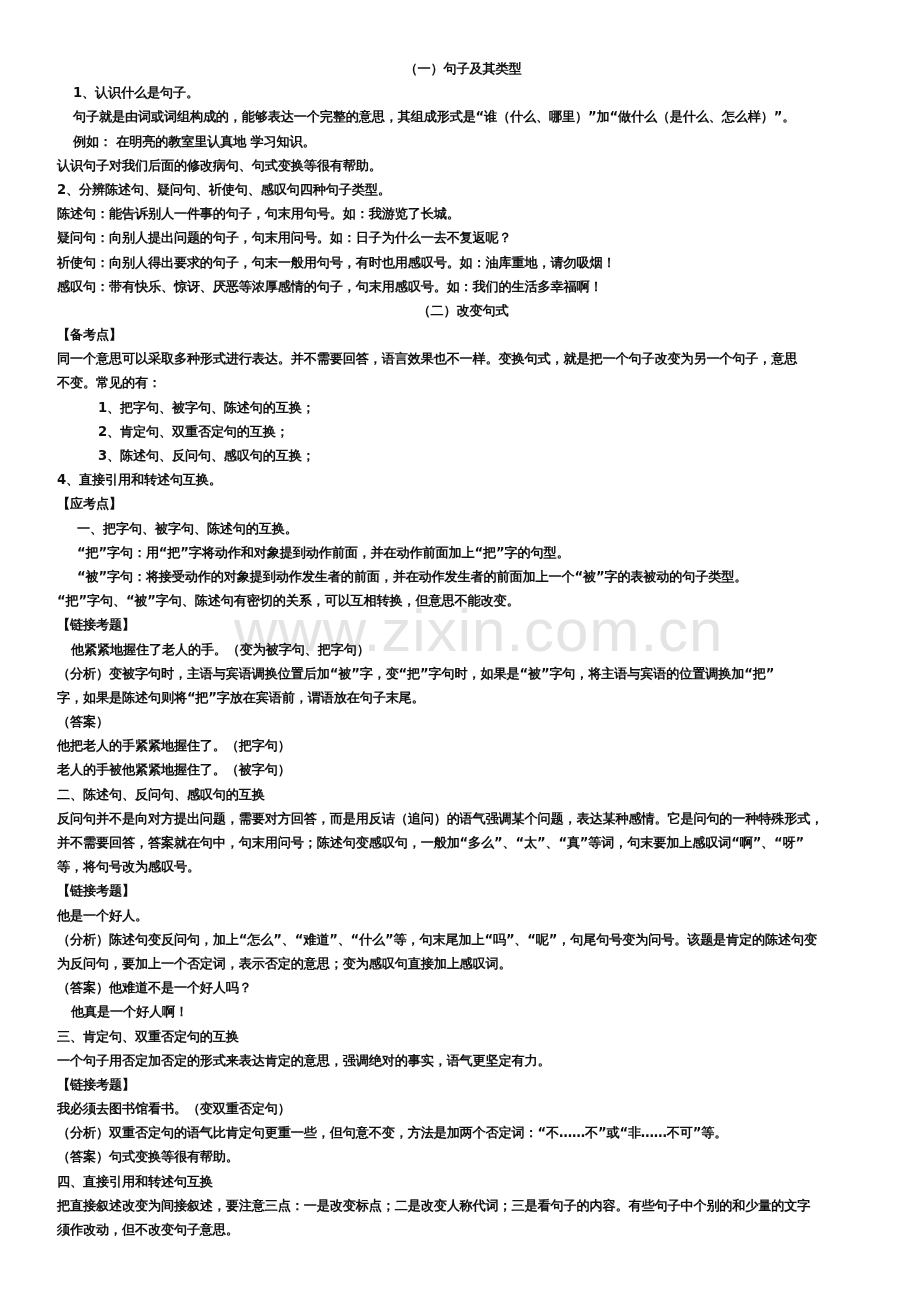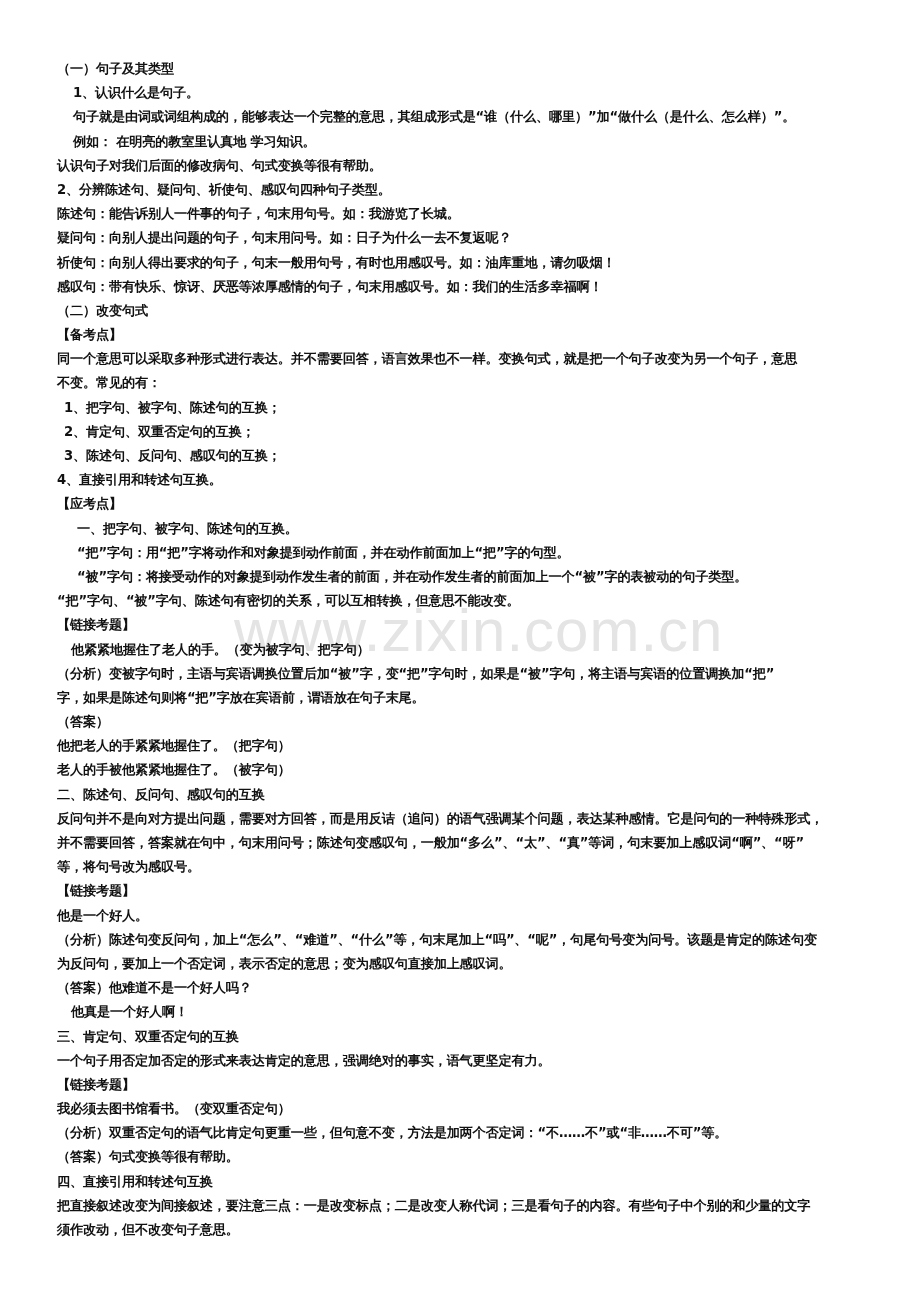--- a/index.html
+++ b/index.html
@@ -23,26 +23,27 @@
   }
   .line {
     font-size: 13.2px;
     line-height: 24.2px;
     height: 24.2px;
     white-space: nowrap;
     letter-spacing: -0.2px;
     font-weight: bold;
   }
   .center {
+    text-align: center;
   }
   .bold {
     font-weight: bold;
   }
   .i1 { padding-left: 16px; }
-  .i2 { padding-left: 7px; }
+  .i2 { padding-left: 7px; margin-left: 34px; }
   .i3 { padding-left: 20px; }
   .i4 { padding-left: 14px; }
   .watermark {
     position: absolute;
     left: 234px;
     top: 596px;
     font-family: "Liberation Sans", sans-serif;
     font-size: 60px;
     color: #e4e4e4;
     letter-spacing: 1px;

